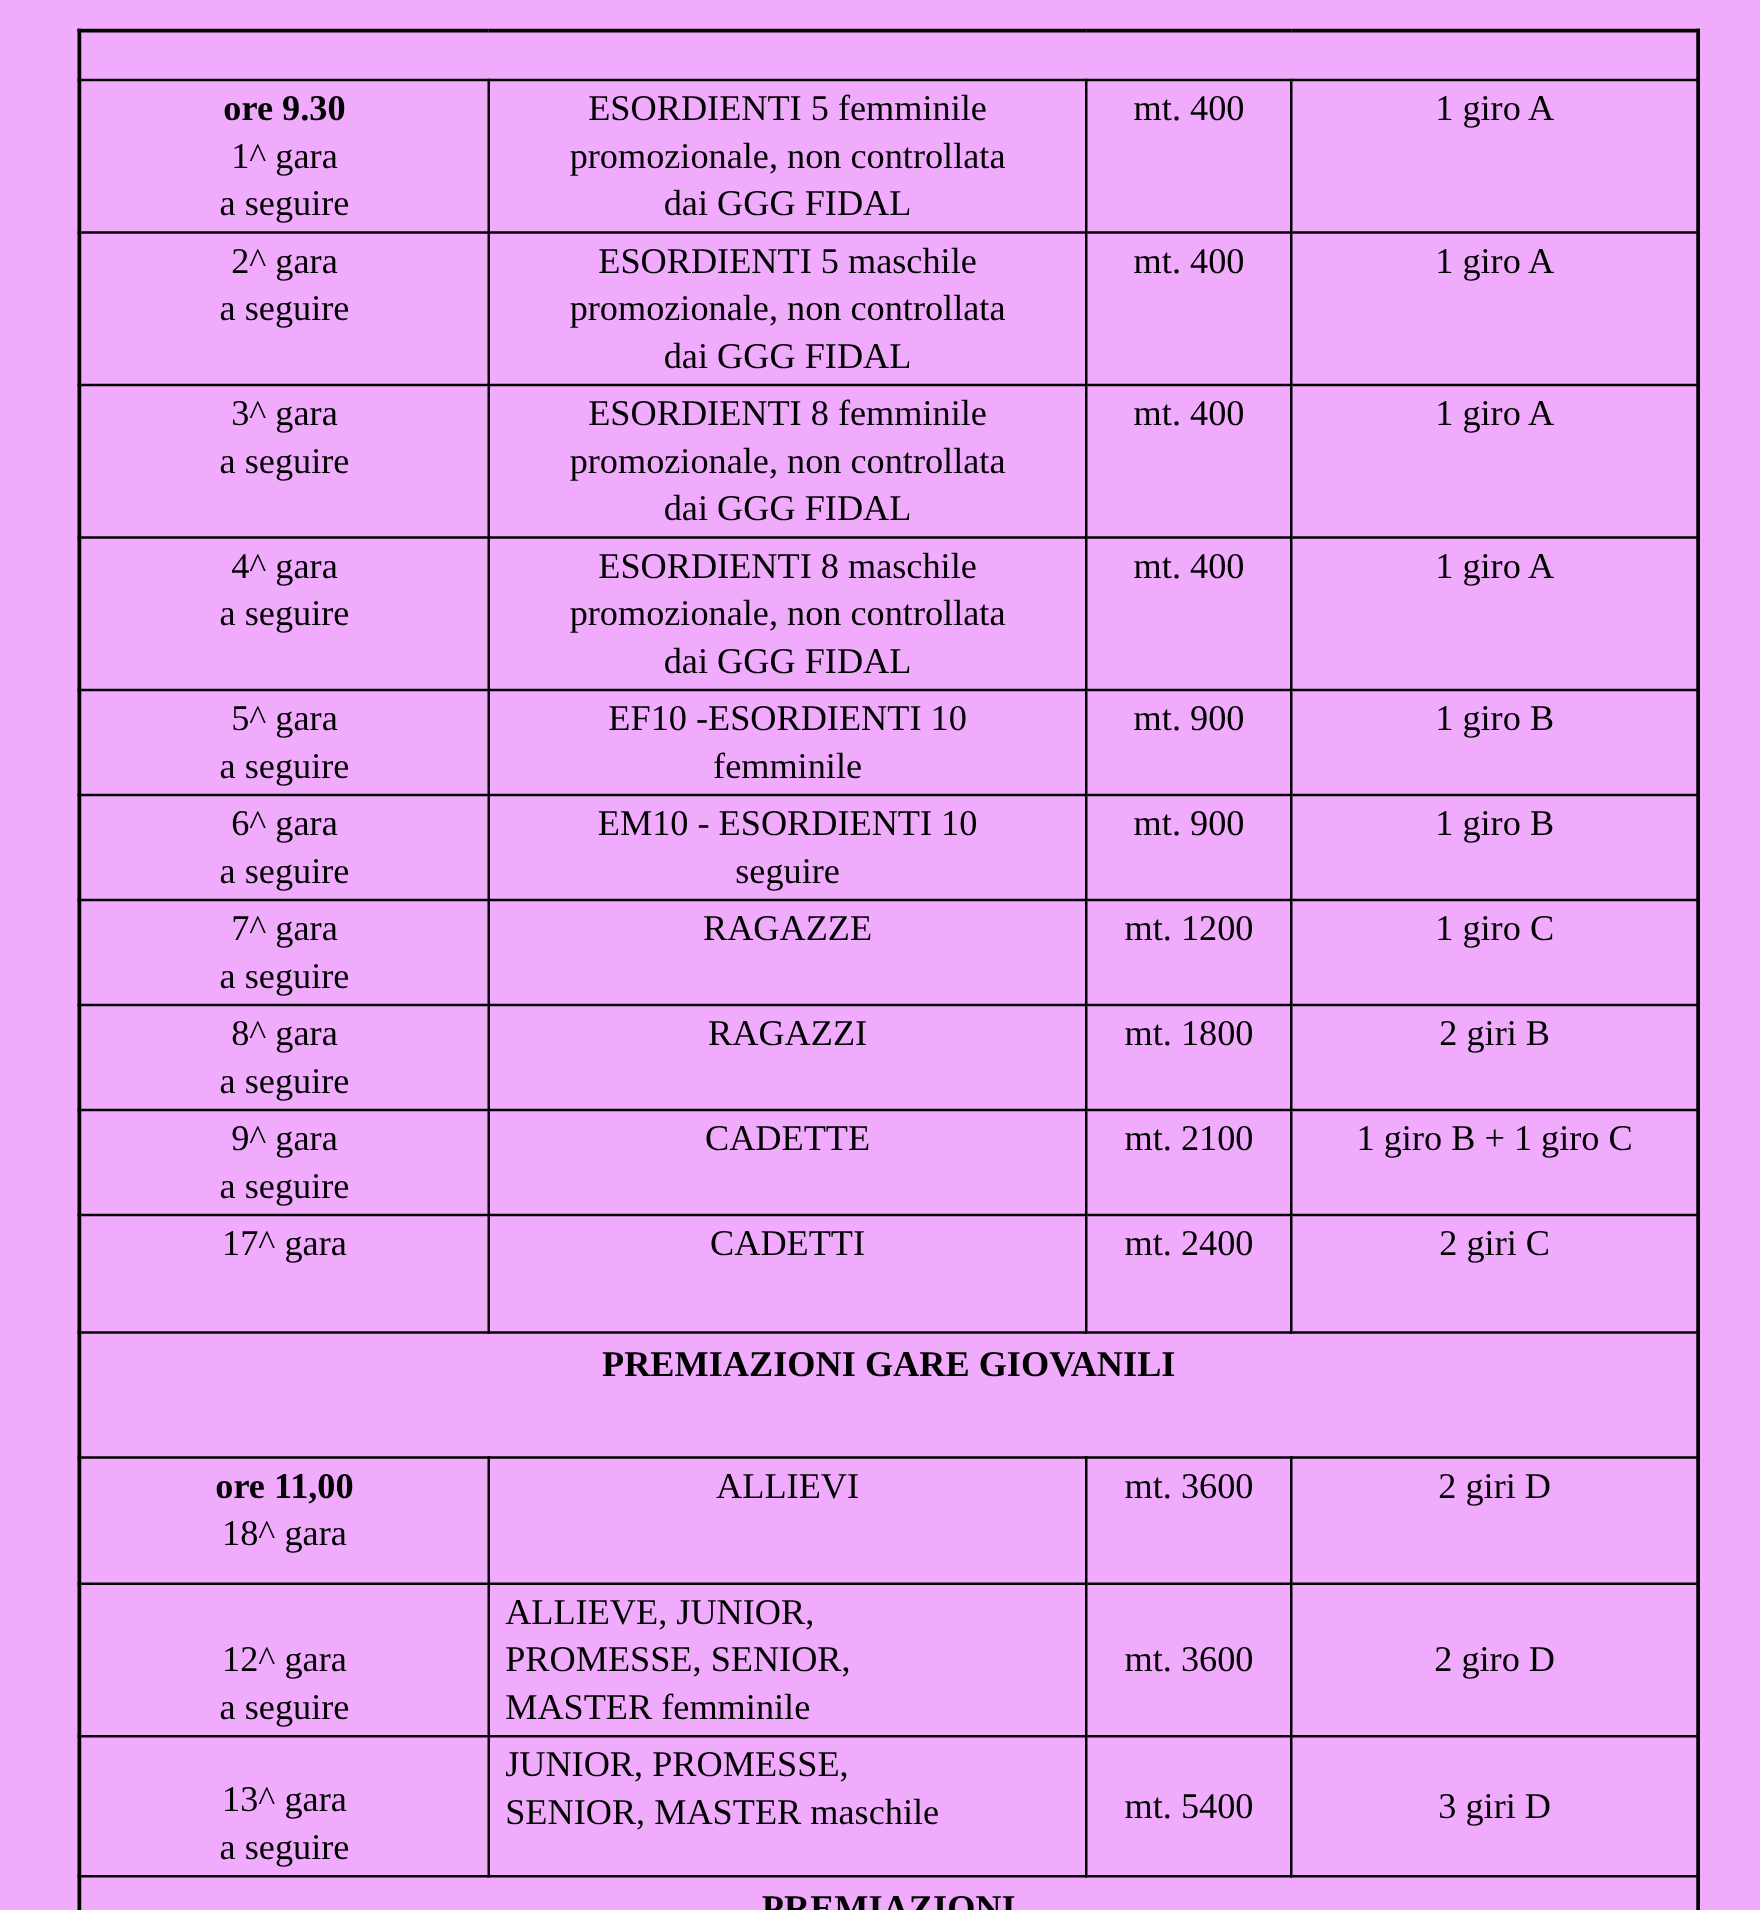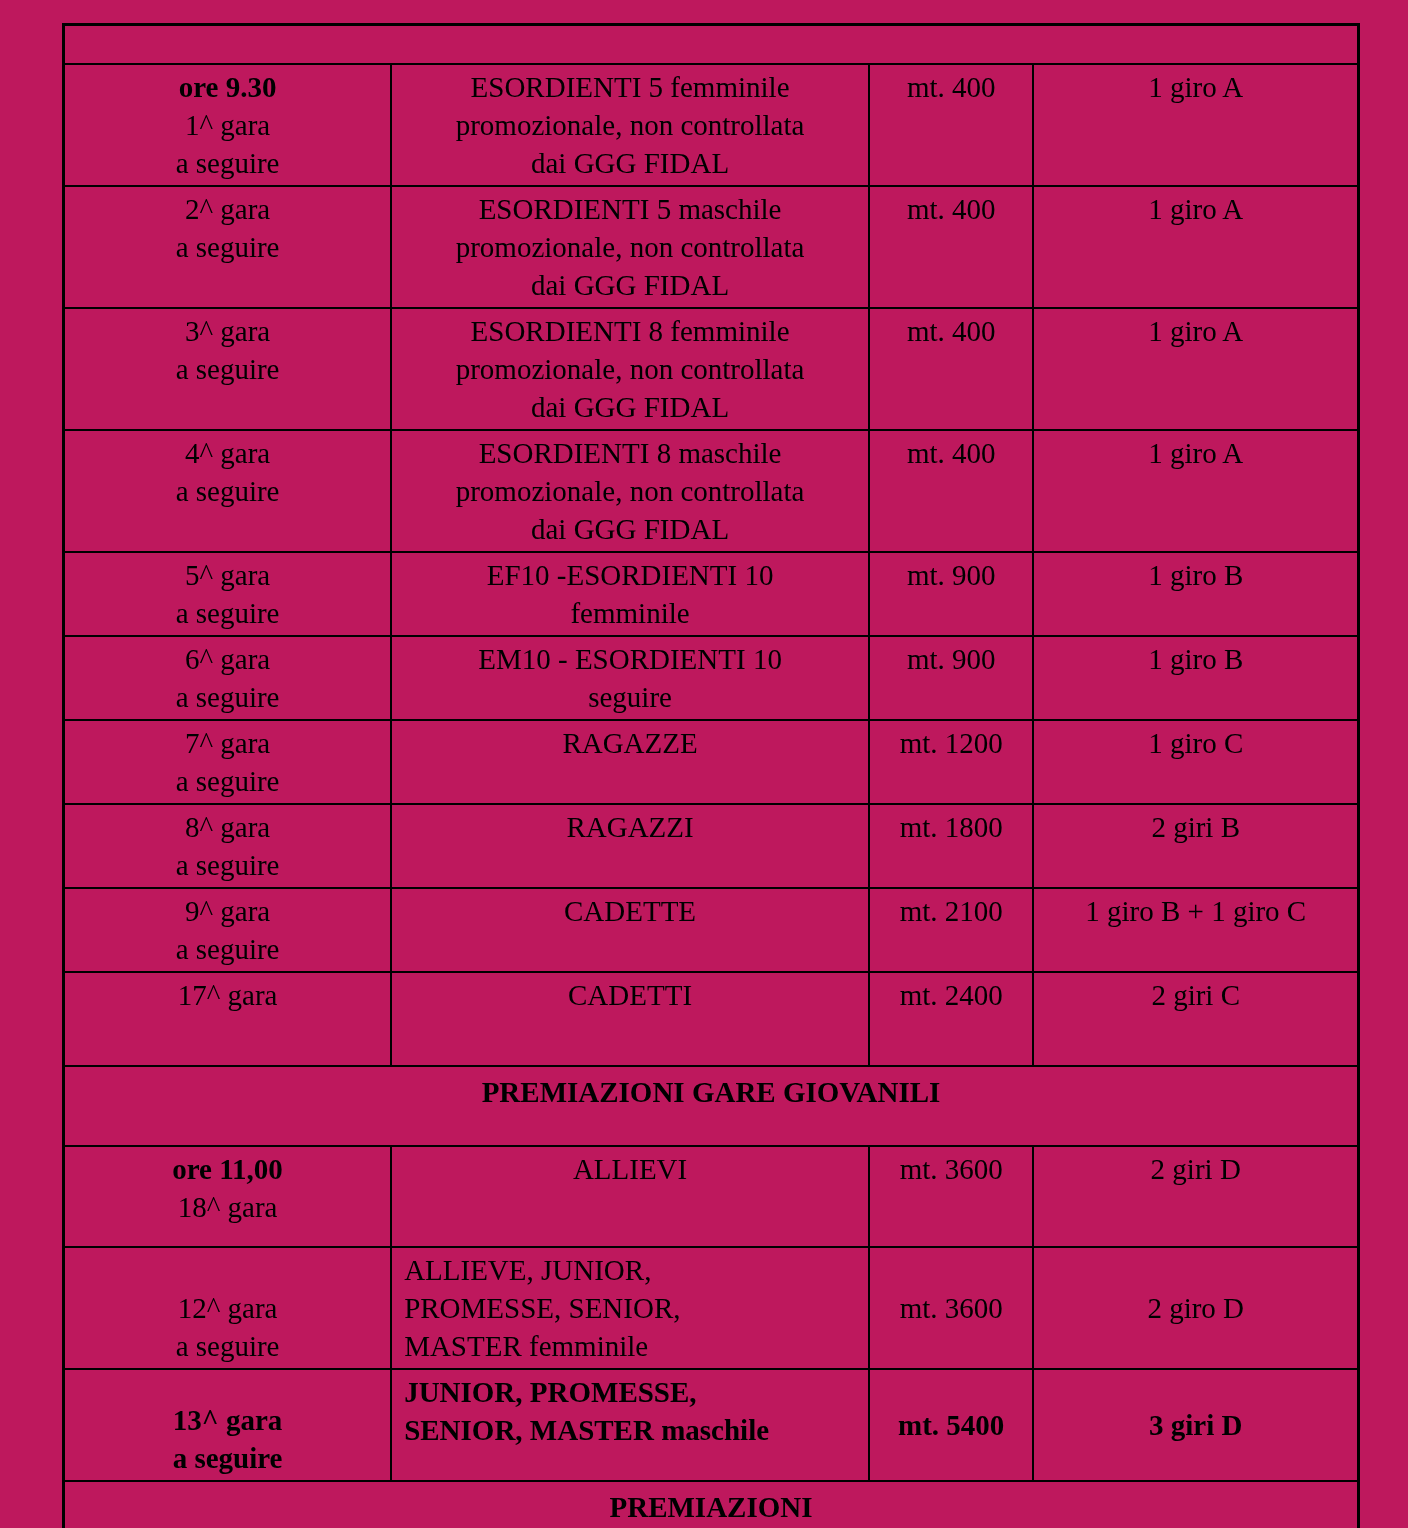--- a/index.html
+++ b/index.html
@@ -6,21 +6,21 @@
     margin: 0;
     padding: 0;
     background: #ffffff;
     color: #000000;
     font-family: "Liberation Serif", "DejaVu Serif", serif;
   }
   .page {
     position: relative;
     width: 1408px;
     height: 1528px;
-    background: #be185d;
+    background: #f0abfc;
     overflow: hidden;
   }
   .table-wrap {
     position: absolute;
     left: 62px;
     top: 23px;
     width: 1298px;
   }
   table.schedule {
     border-collapse: collapse;
@@ -55,24 +55,24 @@
   #tbody tr:nth-child(2)  { height: 113px; }
   #tbody tr:nth-child(3)  { height: 111px; }
   #tbody tr:nth-child(4)  { height: 112px; margin-top: 33px; }
   #tbody tr:nth-child(5)  { height: 118px; }
   #tbody tr:nth-child(6)  { height: 80px;  }
   #tbody tr:nth-child(7)  { height: 79px;  }
   #tbody tr:nth-child(8)  { height: 79px;  }
   #tbody tr:nth-child(9)  { height: 80px;  }
   #tbody tr:nth-child(10) { height: 81px;  }
   #tbody tr:nth-child(11) { height: 94px;  }
-  #tbody tr:nth-child(12) { height: 80px;  }
+  #tbody tr:nth-child(12) { height: 100px;  }
   #tbody tr:nth-child(13) { height: 101px; }
   #tbody tr:nth-child(14) { height: 110px; }
-  #tbody tr:nth-child(15) { height: 112px; font-weight: bold; }
+  #tbody tr:nth-child(15) { height: 112px; }
   #tbody tr:nth-child(16) { height: 86px;  }
 
   
   #tbody tr:nth-child(14) td:nth-child(2),
   #tbody tr:nth-child(15) td:nth-child(2) {
     text-align: left;
     padding-left: 12px;
   }
   #tbody tr:nth-child(14) td:nth-child(1),
   #tbody tr:nth-child(15) td:nth-child(1) {

